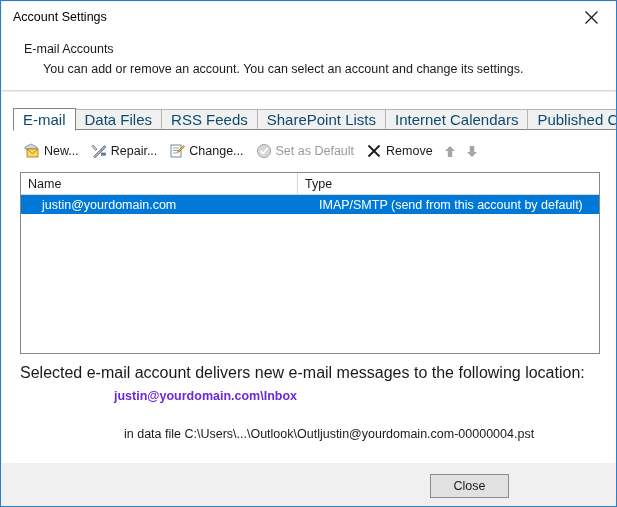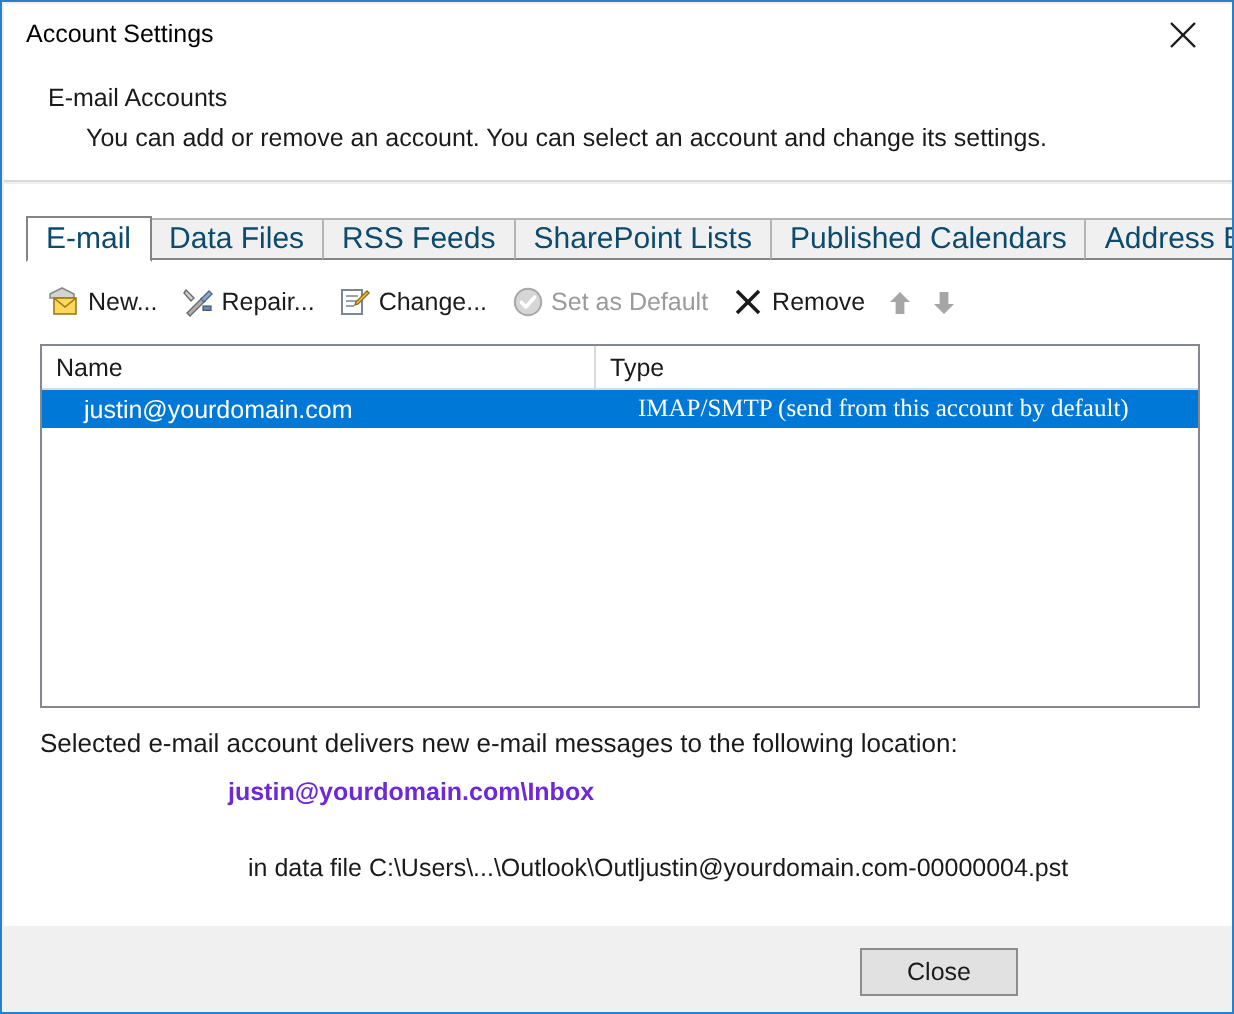--- a/index.html
+++ b/index.html
@@ -195,27 +195,27 @@
   .lv-td {
     box-sizing: border-box;
     display: flex;
     align-items: center;
     padding-left: 21px;
     font-size: 12.5px;
     color: #ffffff;
     white-space: nowrap;
   }
   .lv-td.c1 { width: 277px; }
-  .lv-td.c2 { width: 301px; font-family: Liberation Serif, serif; }
+  .lv-td.c2 { width: 301px; }
 
   
   .info-line {
     position: absolute;
     left: 18px; top: 272px;
-    font-size: 13px;
+    font-size: 16px;
     color: #1a1a1a;
     white-space: nowrap;
   }
   .info-inbox {
     position: absolute;
     left: 112px; top: 297px;
     font-size: 12.5px;
     font-weight: bold;
     color: #6d28d9;
     white-space: nowrap;
@@ -283,20 +283,23 @@
       <div class="tab">
           <span>Data Files</span>
         </div>
       <div class="tab">
           <span>RSS Feeds</span>
         </div>
       <div class="tab">
           <span>SharePoint Lists</span>
         </div>
       <div class="tab">
+          <span>Internet Calendars</span>
+        </div>
+      <div class="tab">
           <span>Published Calendars</span>
         </div>
       <div class="tab">
           <span>Address Books</span>
         </div>
     </div>
 
     <div class="toolbar">
 
       <div class="tb-item">

